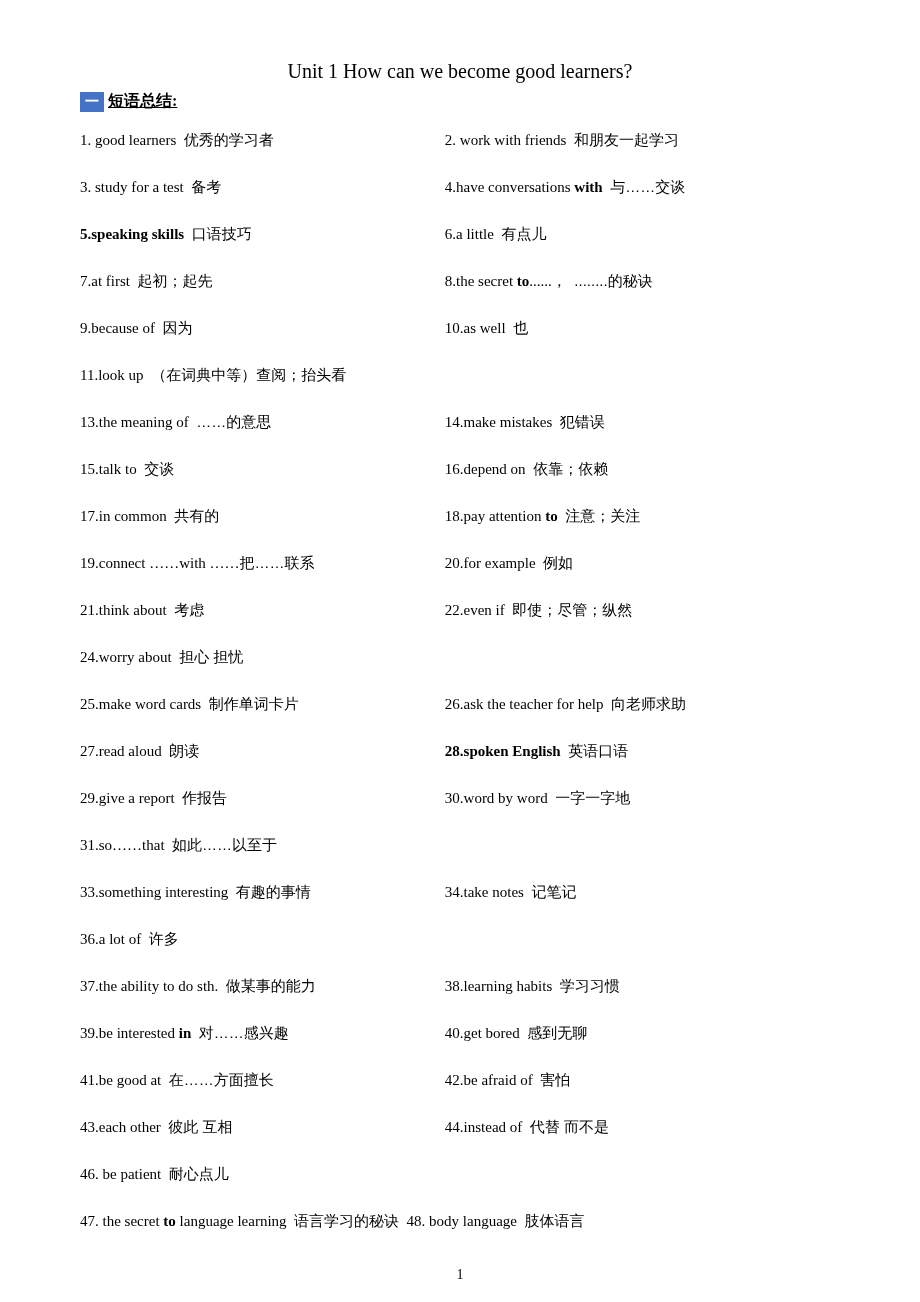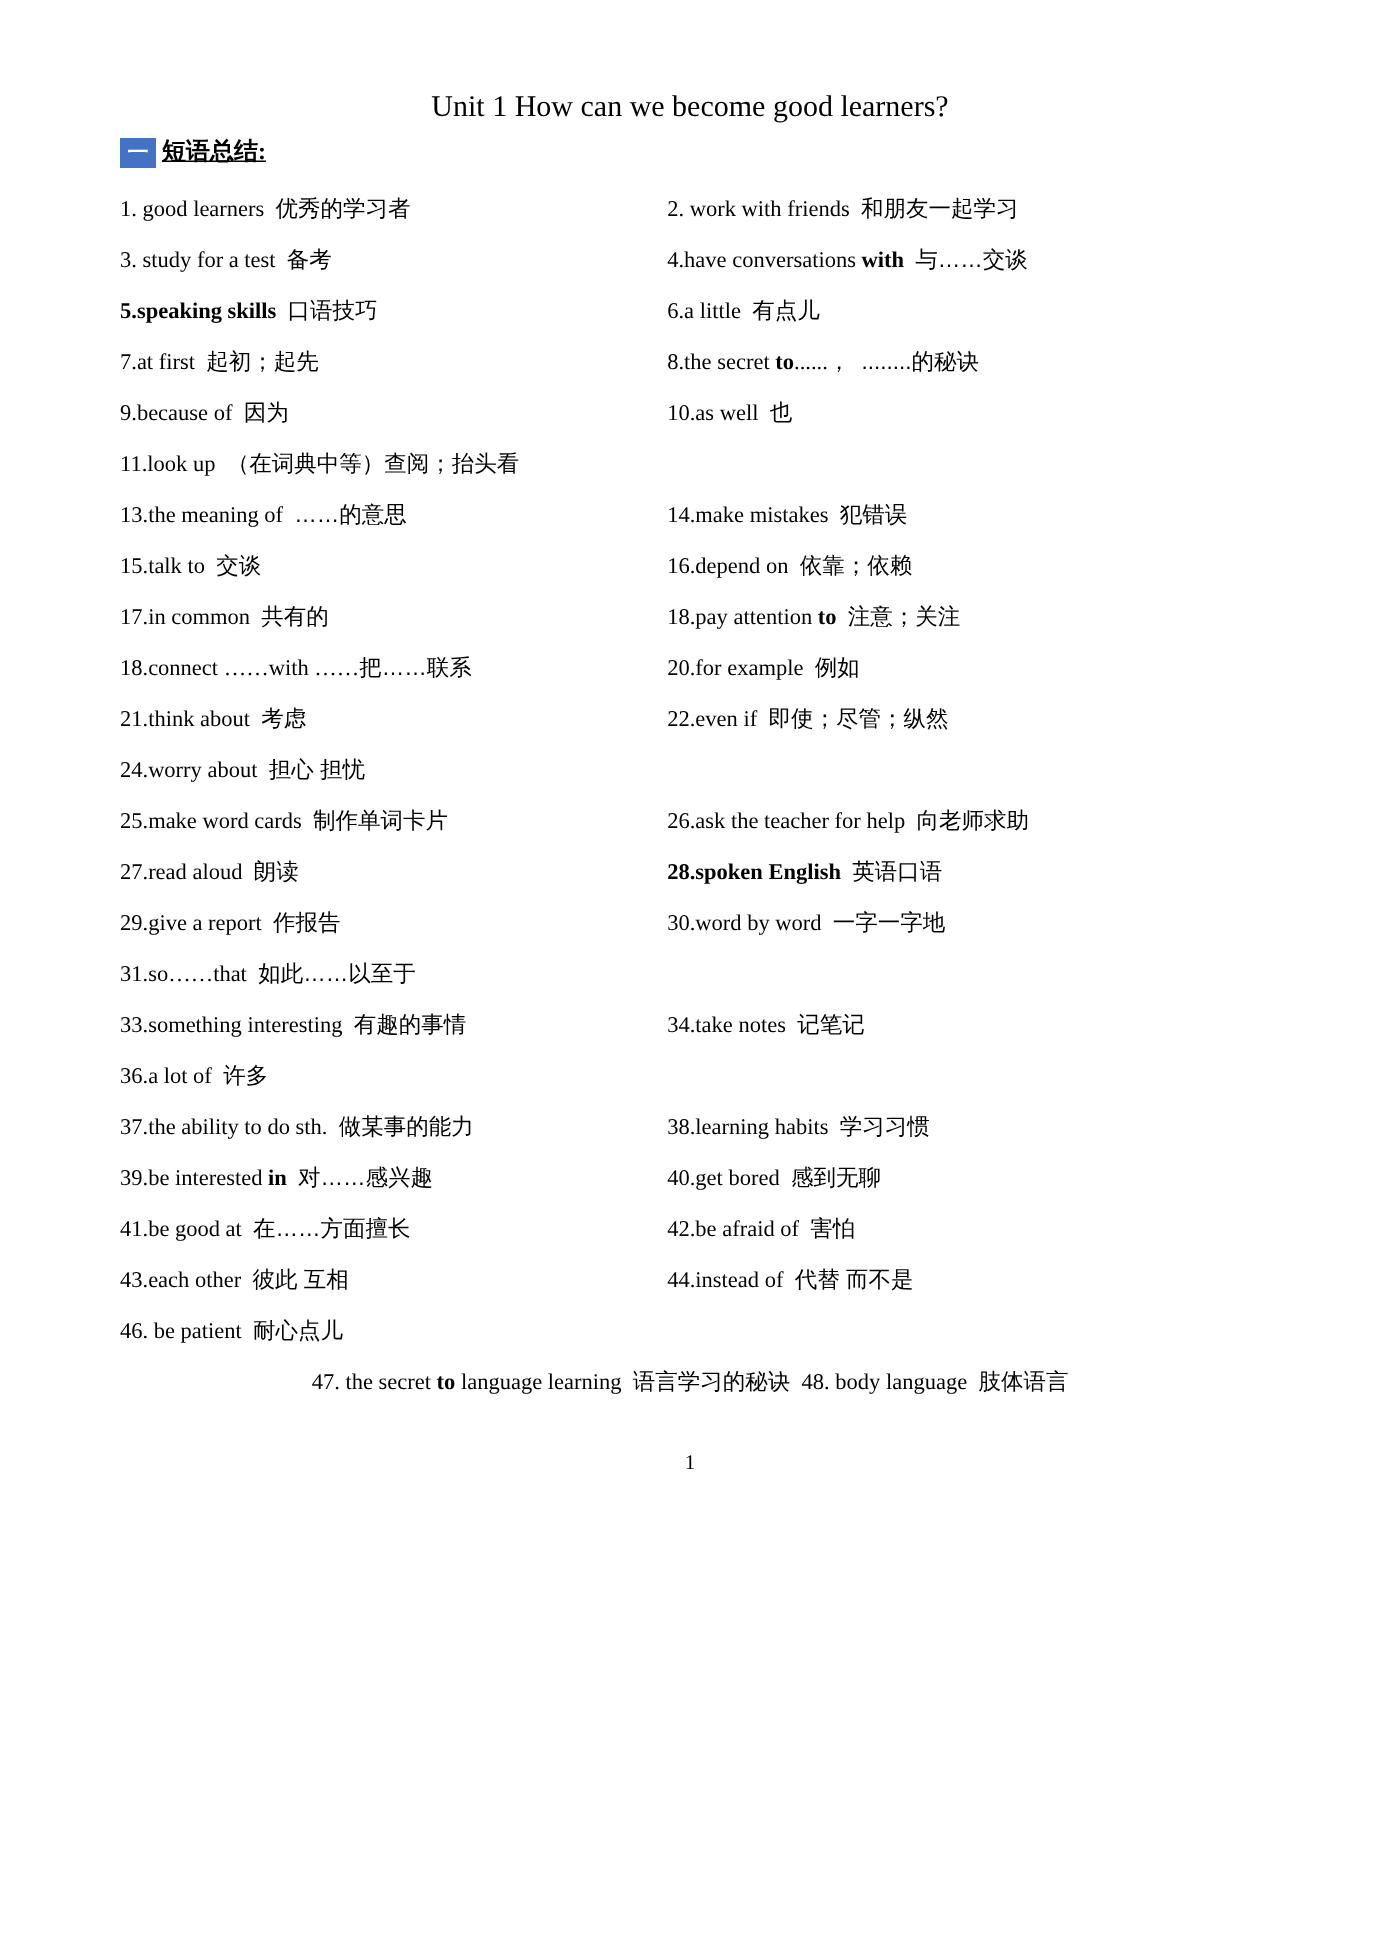--- a/index.html
+++ b/index.html
@@ -43,21 +43,21 @@
 
     .section-title {
       font-size: 16px;
       font-weight: bold;
       text-decoration: underline;
     }
 
     .phrases-grid {
       display: flex;
       flex-direction: column;
-      gap: 4px;
+      gap: 17px;
       margin-bottom: 10px;
     }
 
     .phrase-row {
       display: flex;
       flex-direction: row;
       align-items: baseline;
       min-height: 30px;
       line-height: 1.8;
     }
@@ -91,21 +91,20 @@
 
     .page-number {
       text-align: center;
       margin-top: 30px;
       font-size: 14px;
       color: #000;
     }
 
     .full-row {
       flex: 0 0 100%;
-      text-align: center;
     }
   </style>
 </head>
 <body>
 
 <div class="page-title">Unit 1    How can we become good learners?</div>
 
 <div class="section-header">
   <span class="section-number-box">一</span>
   <span class="section-title">短语总结:</span>
@@ -186,21 +185,21 @@
     <div class="phrase-col-left phrase-item">
       <span class="phrase-en">17.in common</span>&nbsp;&nbsp;<span class="phrase-cn">共有的</span>
     </div>
     <div class="phrase-col-right phrase-item">
       <span class="phrase-en">18.pay attention <b>to</b></span>&nbsp;&nbsp;<span class="phrase-cn">注意；关注</span>
     </div>
   </div>
 
   <div class="phrase-row">
     <div class="phrase-col-left phrase-item">
-      <span class="phrase-en">18.connect ……with ……</span><span class="phrase-cn">把……联系</span>
+      <span class="phrase-en">19.connect ……with ……</span><span class="phrase-cn">把……联系</span>
     </div>
     <div class="phrase-col-right phrase-item">
       <span class="phrase-en">20.for    example</span>&nbsp;&nbsp;<span class="phrase-cn">例如</span>
     </div>
   </div>
 
   <div class="phrase-row">
     <div class="phrase-col-left phrase-item">
       <span class="phrase-en">21.think about</span>&nbsp;&nbsp;<span class="phrase-cn">考虑</span>
     </div>

